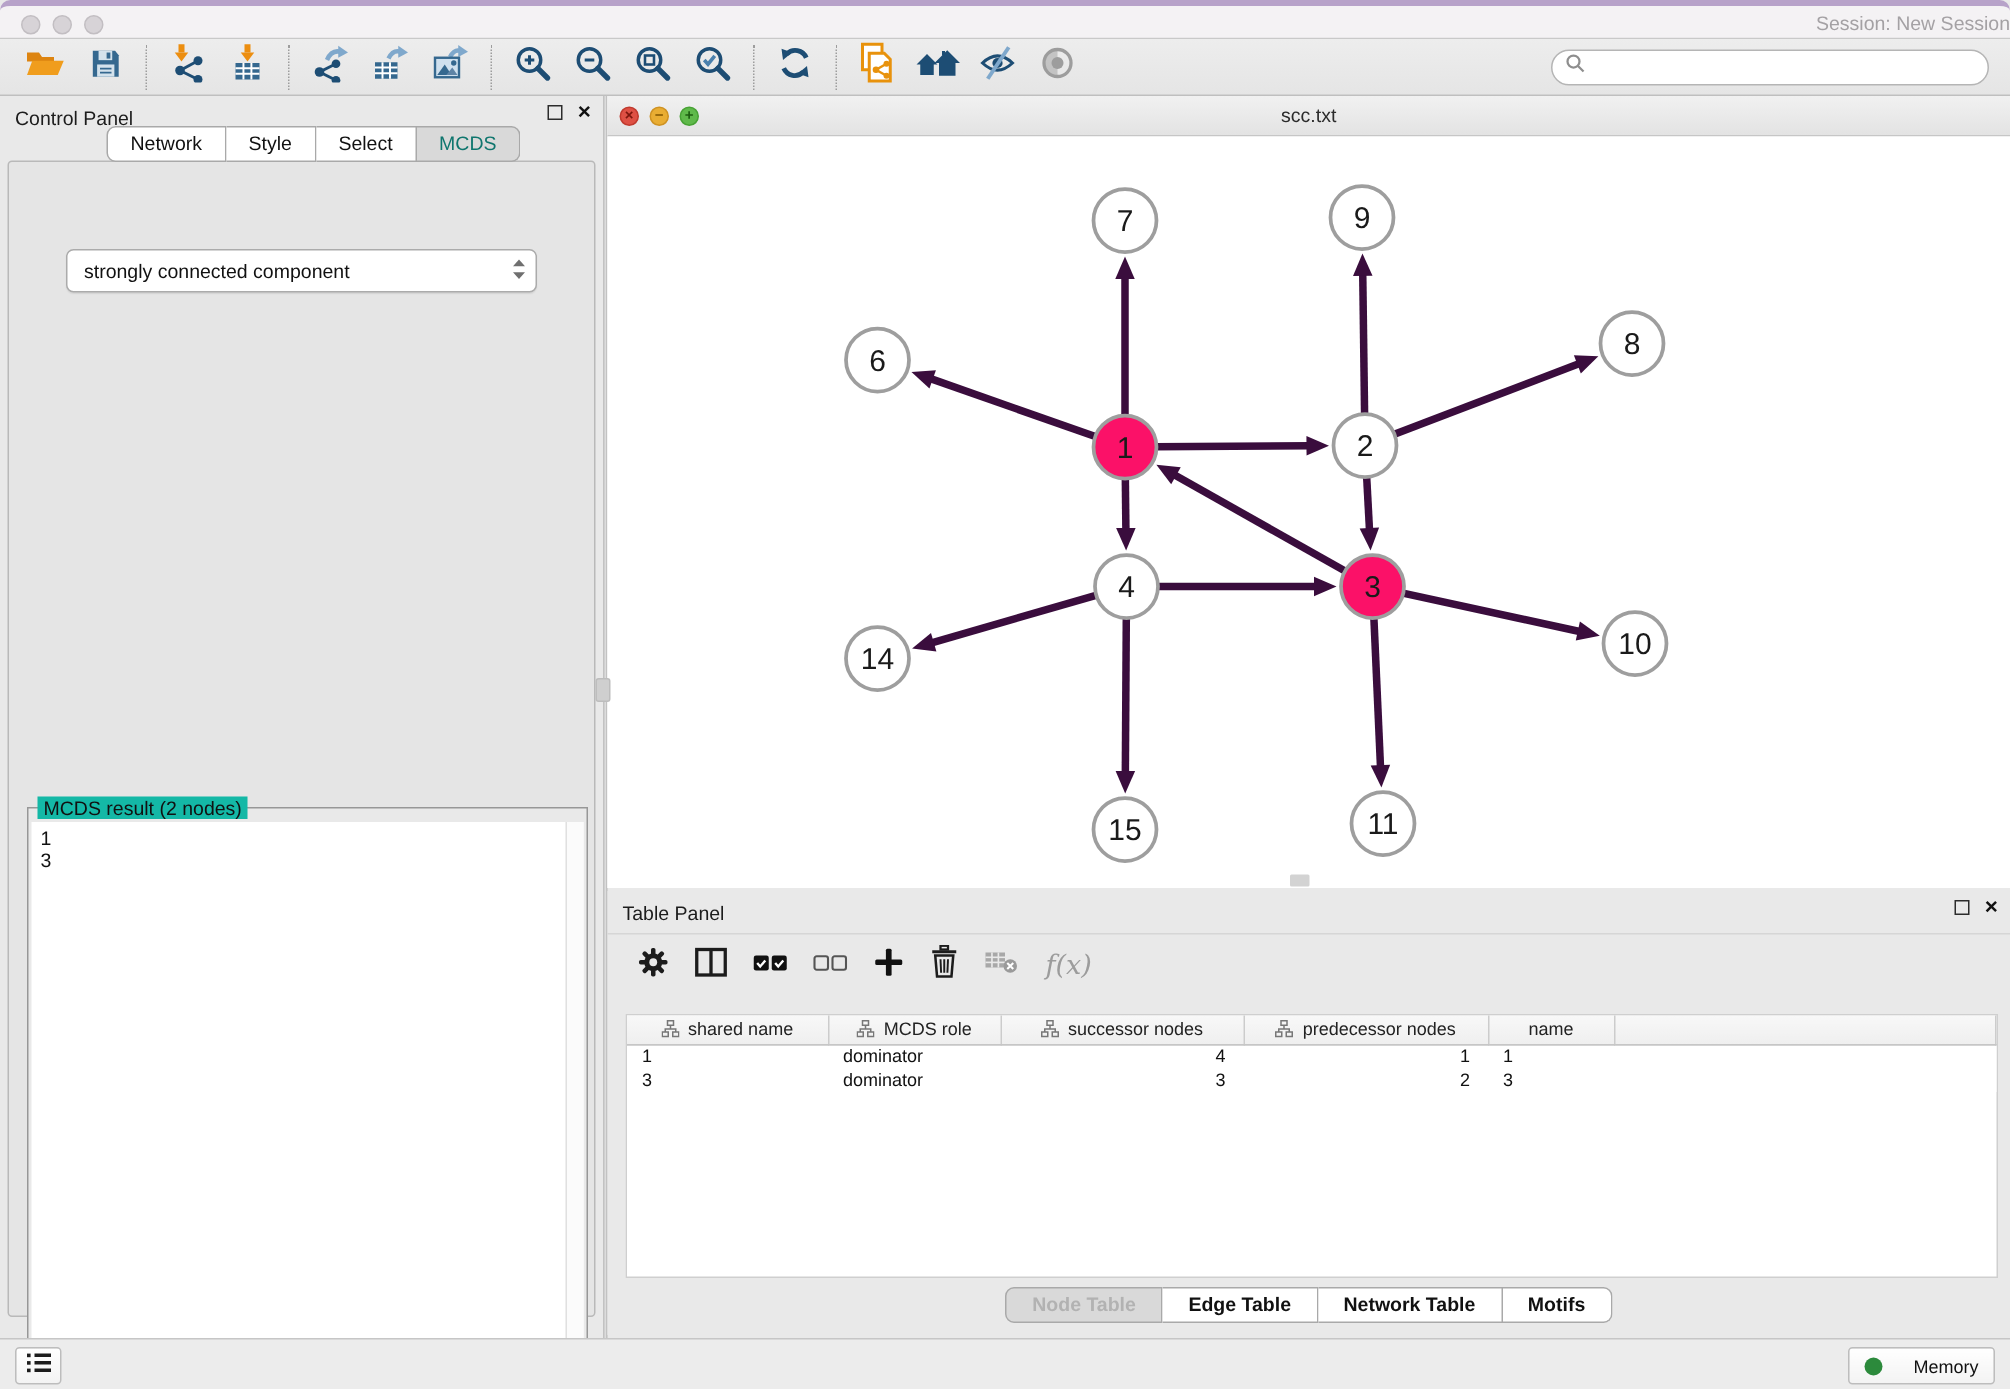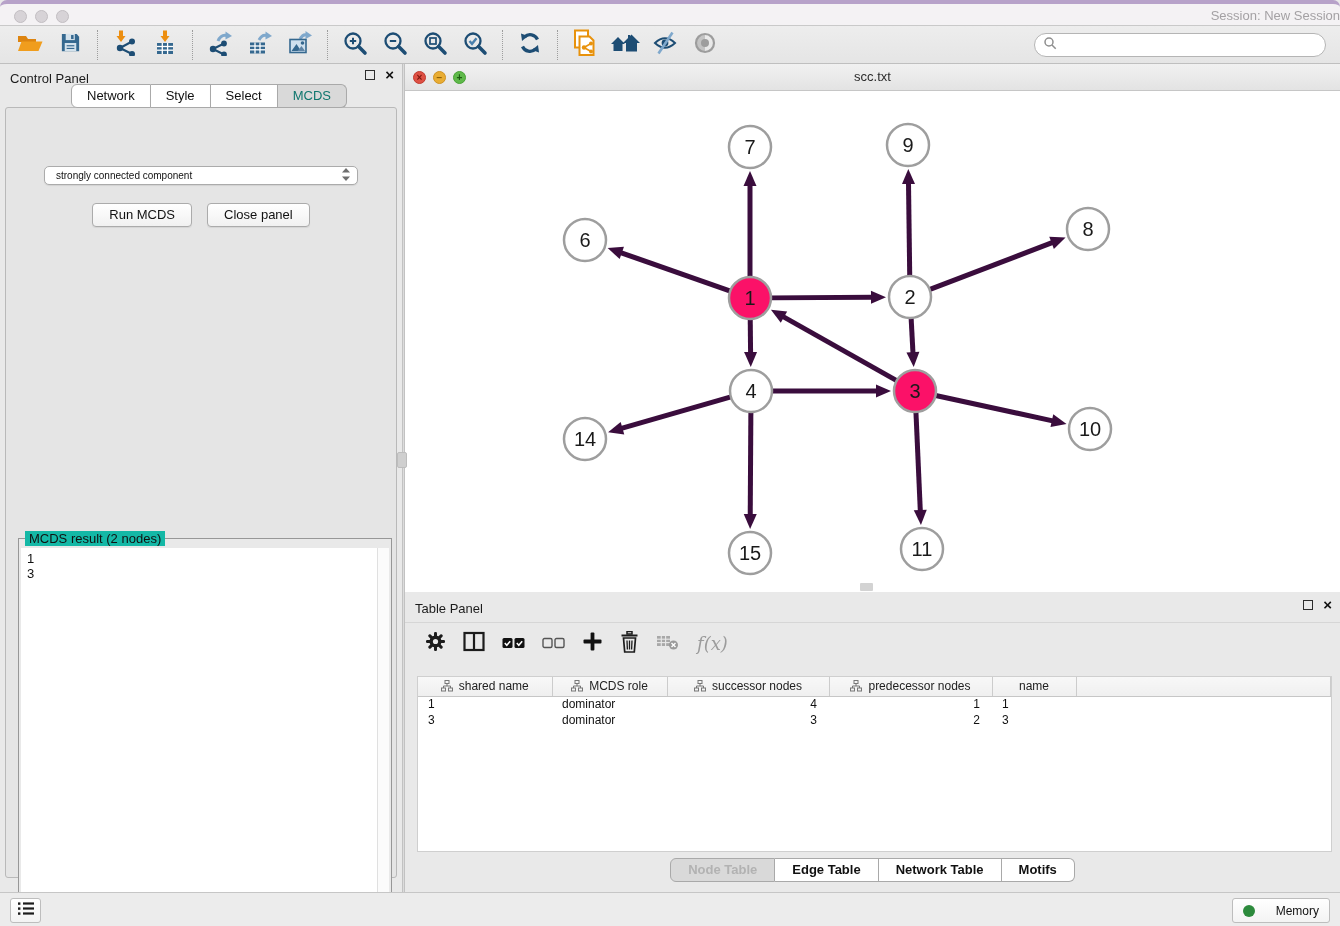--- a/index.html
+++ b/index.html
@@ -36,23 +36,23 @@
 
   .cp-tabs { position:absolute; top:20px; left:50%; transform:translateX(-50%); display:flex; z-index:3;padding-left:16px; }
   .seg { padding:3px 15px 4px; font-size:13px; background:#fff; border:1px solid #a9a9a9; border-left:none; color:#111; white-space:nowrap;}
   .seg:first-child { border-left:1px solid #a9a9a9; border-radius:6px 0 0 6px; }
   .seg:last-child { border-radius:0 6px 6px 0; }
   .seg.active { background:#d9d9d9; color:#0f766e; }
 
   .cp-inner { position:absolute; left:5px; right:5px; top:43px; bottom:14px;
     background:#e5e5e5; border:1px solid #b9b9b9; border-radius:3px; }
   .opt-label { position:absolute; top:37px; left:0; right:0; text-align:center; font-size:13px; color:#111; }
-  .opt-select { position:absolute; top:58px; left:38px; right:38px; height:19px; background:#fff;
+  .opt-select { position:absolute; top:58px; left:38px; right:38px; height:29px; background:#fff;
     border:1px solid #ababab; border-radius:5px; display:flex; align-items:center;
-    padding:0 6px 0 11px; font-size:10px; color:#111; box-shadow:0 1px 1px rgba(0,0,0,.08); }
+    padding:0 6px 0 11px; font-size:13px; color:#111; box-shadow:0 1px 1px rgba(0,0,0,.08); }
   .opt-select .sel-text { flex:1; }
   .btn-row { position:absolute; top:95px; left:0; right:0; display:flex; justify-content:center; gap:15px; }
   .push-btn { font-size:13px; color:#111; background:linear-gradient(#ffffff,#f1f1f1);
     border:1px solid #ababab; border-radius:4px; padding:3px 16px 4px; box-shadow:0 1px 1px rgba(0,0,0,.07);}
 
   .mcds-box { position:absolute; left:12px; top:430px; width:374px; height:378px;
     border:1px solid #979797; background:#e9e9e9; }
   .mcds-legend { position:absolute; top:-8px; left:6px; background:#14b8a6; padding:0 4px;
     font-size:13px; color:#111; z-index:2;}
   .mcds-text { position:absolute; left:2px; right:2px; top:9px; bottom:2px; background:#fff;
@@ -336,24 +336,20 @@
     </div>
     <div class="cp-inner">
       <div class="opt-select">
         <span class="sel-text">strongly connected component</span>
         <span>
           <svg width="10" height="15" viewBox="0 0 10 15">
               <polygon points="5,1 9,5.5 1,5.5" fill="#6f6f6f"></polygon>
               <polygon points="1,9.5 9,9.5 5,14" fill="#6f6f6f"></polygon>
             </svg>
         </span>
-      </div>
-      <div class="btn-row">
-        <button class="push-btn">Run MCDS</button>
-        <button class="push-btn">Close panel</button>
       </div>
       <div class="mcds-box">
         <span class="mcds-legend">MCDS result (2 nodes)</span>
         <div class="mcds-text">1
 3</div>
         <div class="mcds-scroll"></div>
       </div>
     </div>
   </div>
 

